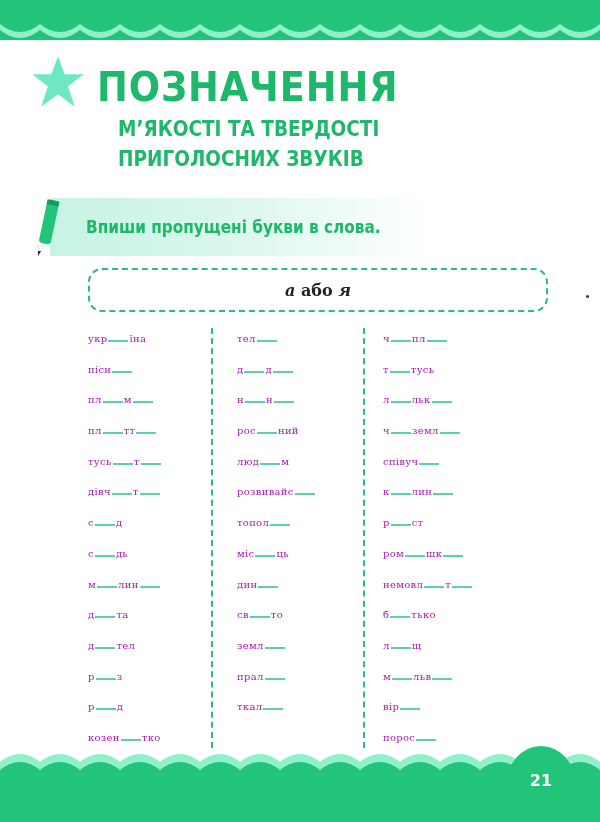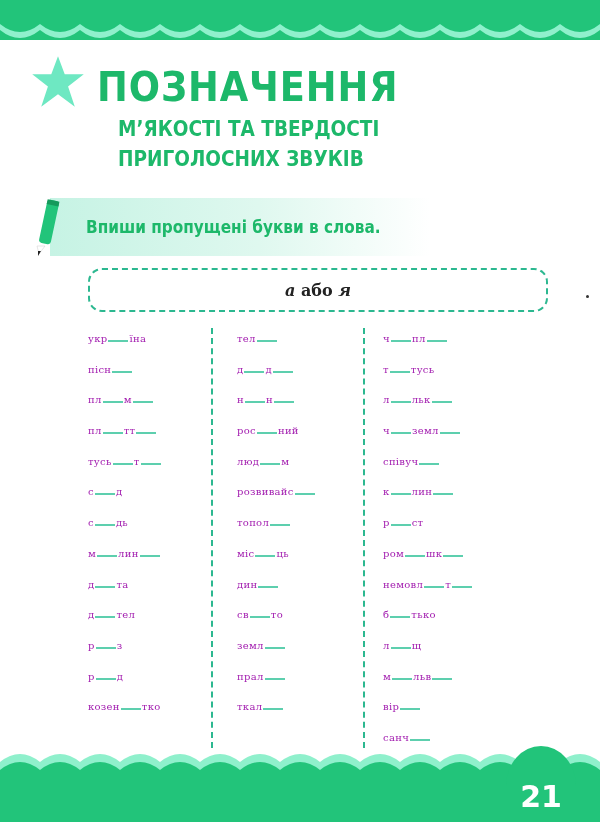--- a/index.html
+++ b/index.html
@@ -14,21 +14,21 @@
   .instr-text { position:absolute; left:86px; top:217px; font-family:"DejaVu Sans", sans-serif; font-weight:bold; font-size:17px; color:#1db86a; transform:scaleX(0.9); transform-origin:left; white-space:nowrap; }
   .rule-box { position:absolute; left:88px; top:268px; width:460px; height:44px; border:2.5px dashed #2cb890; border-radius:14px; box-sizing:border-box; display:flex; align-items:center; justify-content:center; font-size:16px; font-weight:bold; color:#222; }
   .rule-box i { font-style:italic; }
   .dot { position:absolute; left:586px; top:295px; width:3px; height:3px; background:#333; border-radius:50%; }
   .col { position:absolute; top:326px; }
   .word { height:30.7px; line-height:24px; font-size:10px; color:#a21caf; white-space:nowrap; letter-spacing:0.3px; }
   .word .gap { display:inline-block; width:20px; border-bottom:2px solid #5dcfae; height:14px; vertical-align:baseline; margin:0 1px; }
   .divider { position:absolute; top:328px; height:420px; border-left:2.5px dashed #2cb890; }
   .bottom-band { position:absolute; left:0; top:770px; width:600px; height:52px; background:#22c47a; }
   .page-num-blob { position:absolute; left:506px; top:746px; width:70px; height:80px; background:#22c47a; border-radius:50% 50% 0 0; }
-  .page-num { position:absolute; left:506px; top:771px; width:70px; text-align:center; font-family:"DejaVu Sans", sans-serif; font-weight:bold; font-size:30px; color:#fff;margin-top:8px; }
+  .page-num { position:absolute; left:506px; top:771px; width:70px; text-align:center; font-family:"DejaVu Sans", sans-serif; font-weight:bold; font-size:16px; color:#fff; }
 </style>
 </head>
 <body>
 
 <div class="top-band"></div>
 <svg class="scallops" style="top:16px;height:30px" viewBox="0 0 600 30" preserveAspectRatio="none">
   <path d="M0,0 H600 V14 Q580,30 560,14 Q540,30 520,14 Q500,30 480,14 Q460,30 440,14 Q420,30 400,14 Q380,30 360,14 Q340,30 320,14 Q300,30 280,14 Q260,30 240,14 Q220,30 200,14 Q180,30 160,14 Q140,30 120,14 Q100,30 80,14 Q60,30 40,14 Q20,30 0,14 Z" fill="#8ff0cc"></path>
   <path d="M0,0 H600 V8 Q580,24 560,8 Q540,24 520,8 Q500,24 480,8 Q460,24 440,8 Q420,24 400,8 Q380,24 360,8 Q340,24 320,8 Q300,24 280,8 Q260,24 240,8 Q220,24 200,8 Q180,24 160,8 Q140,24 120,8 Q100,24 80,8 Q60,24 40,8 Q20,24 0,8 Z" fill="#22c47a"></path>
 </svg>
 
@@ -52,20 +52,21 @@
   <i>а</i>&nbsp;<span>або</span>&nbsp;<i>я</i>
 </div>
 <div class="dot"></div>
 
 <div class="col" id="col0" style="left:88px">
     <div class="word"><span>укр</span><span class="gap"></span><span>їна</span></div>
     <div class="word"><span>пісн</span><span class="gap"></span></div>
     <div class="word"><span>пл</span><span class="gap"></span><span>м</span><span class="gap"></span></div>
     <div class="word"><span>пл</span><span class="gap"></span><span>тт</span><span class="gap"></span></div>
     <div class="word"><span>тусь</span><span class="gap"></span><span>т</span><span class="gap"></span></div>
+    <div class="word"><span>дівч</span><span class="gap"></span><span>т</span><span class="gap"></span></div>
     <div class="word"><span>с</span><span class="gap"></span><span>д</span></div>
     <div class="word"><span>с</span><span class="gap"></span><span>дь</span></div>
     <div class="word"><span>м</span><span class="gap"></span><span>лин</span><span class="gap"></span></div>
     <div class="word"><span>д</span><span class="gap"></span><span>та</span></div>
     <div class="word"><span>д</span><span class="gap"></span><span>тел</span></div>
     <div class="word"><span>р</span><span class="gap"></span><span>з</span></div>
     <div class="word"><span>р</span><span class="gap"></span><span>д</span></div>
     <div class="word"><span>козен</span><span class="gap"></span><span>тко</span></div>
   </div>
 <div class="divider" style="left:211px"></div>
@@ -92,21 +93,21 @@
     <div class="word"><span>ч</span><span class="gap"></span><span>земл</span><span class="gap"></span></div>
     <div class="word"><span>співуч</span><span class="gap"></span></div>
     <div class="word"><span>к</span><span class="gap"></span><span>лин</span><span class="gap"></span></div>
     <div class="word"><span>р</span><span class="gap"></span><span>ст</span></div>
     <div class="word"><span>ром</span><span class="gap"></span><span>шк</span><span class="gap"></span></div>
     <div class="word"><span>немовл</span><span class="gap"></span><span>т</span><span class="gap"></span></div>
     <div class="word"><span>б</span><span class="gap"></span><span>тько</span></div>
     <div class="word"><span>л</span><span class="gap"></span><span>щ</span></div>
     <div class="word"><span>м</span><span class="gap"></span><span>льв</span><span class="gap"></span></div>
     <div class="word"><span>вір</span><span class="gap"></span></div>
-    <div class="word"><span>санч</span><span class="gap"></span></div>
+    <div class="word"><span>порос</span><span class="gap"></span></div>
   </div>
 
 <svg class="scallops" style="top:744px;height:34px" viewBox="0 0 600 34" preserveAspectRatio="none">
   <path d="M0,34 V18 Q20,2 40,18 Q60,2 80,18 Q100,2 120,18 Q140,2 160,18 Q180,2 200,18 Q220,2 240,18 Q260,2 280,18 Q300,2 320,18 Q340,2 360,18 Q380,2 400,18 Q420,2 440,18 Q460,2 480,18 Q500,2 520,18 Q540,2 560,18 Q580,2 600,18 V34 Z" fill="#8ff0cc"></path>
   <path d="M0,34 V26 Q20,10 40,26 Q60,10 80,26 Q100,10 120,26 Q140,10 160,26 Q180,10 200,26 Q220,10 240,26 Q260,10 280,26 Q300,10 320,26 Q340,10 360,26 Q380,10 400,26 Q420,10 440,26 Q460,10 480,26 Q500,10 520,26 Q540,10 560,26 Q580,10 600,26 V34 Z" fill="#22c47a"></path>
 </svg>
 <div class="bottom-band"></div>
 <div class="page-num-blob"></div>
 <div class="page-num">21</div>
 

